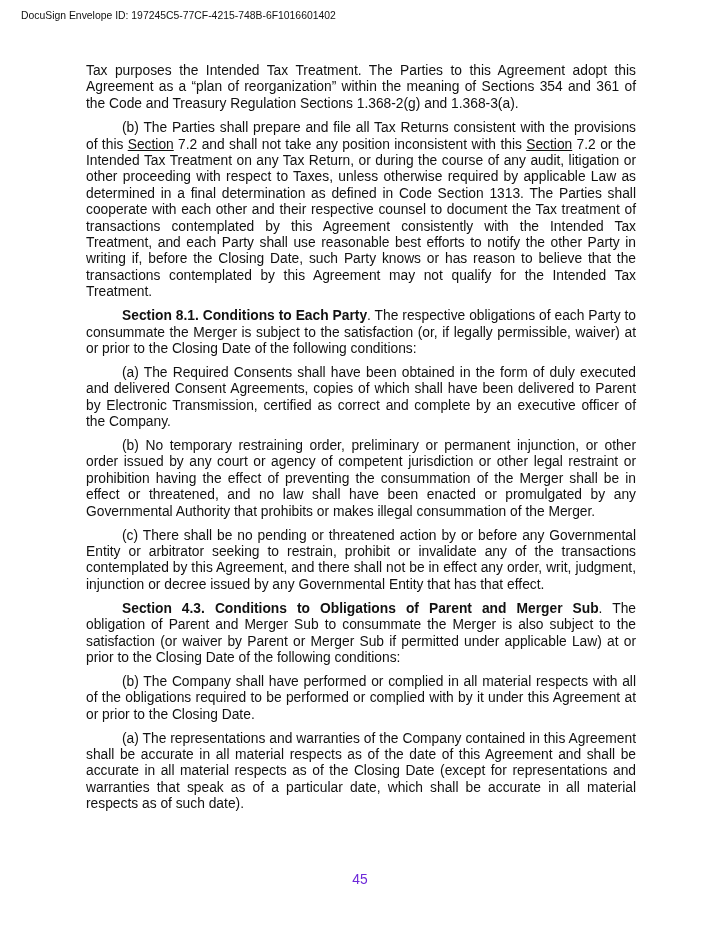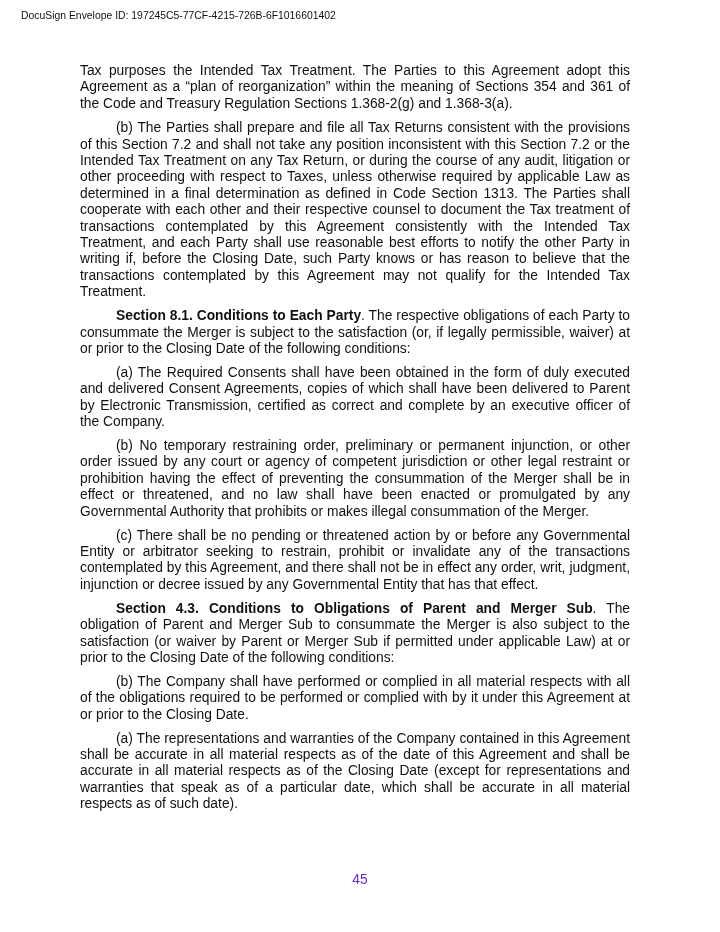--- a/index.html
+++ b/index.html
@@ -1,30 +1,30 @@
 <!DOCTYPE html>
 <html><head>
 <meta charset="utf-8">
 <style>
   html, body { margin: 0; padding: 0; background: #ffffff; }
   body { width: 720px; height: 932px; position: relative; overflow: hidden; color: #111; }
   .envelope { position: absolute; left: 21px; top: 10px; font-family: "Liberation Sans", sans-serif; font-size: 10.4px; color: #111; letter-spacing: 0; }
-  .page { position: absolute; left: 80px; top: 63px; width: 550px; font-family: "Liberation Sans", sans-serif; font-size: 13.8px; line-height: 16.4px; color: #111; }
+  .page { position: absolute; left: 86px; top: 63px; width: 550px; font-family: "Liberation Sans", sans-serif; font-size: 13.8px; line-height: 16.4px; color: #111; }
   p { margin: 0 0 7.5px 0; text-align: justify; text-align-last: left; }
   .indent { text-indent: 36px; }
   .first-cont { margin-bottom: 8px; }
   .heading { text-align: center; font-weight: bold; margin: 0 0 4px 0; text-align-last: center; }
   .sec-title { font-weight: bold; }
-  .u { }
+  .u { text-decoration: underline; }
   .page-number { position: absolute; left: 0; width: 720px; top: 872px; text-align: center; font-family: "Liberation Sans", sans-serif; font-size: 13.8px; color: #6d28d9; }
 </style>
 </head>
 <body>
 
-<div class="envelope">DocuSign Envelope ID: 197245C5-77CF-4215-726B-6F1016601402</div>
+<div class="envelope">DocuSign Envelope ID: 197245C5-77CF-4215-748B-6F1016601402</div>
 
 <div class="page">
   <p class="first-cont">Tax purposes the Intended Tax Treatment. The Parties to this Agreement adopt this Agreement as a “plan of reorganization” within the meaning of Sections 354 and 361 of the Code and Treasury Regulation Sections 1.368-2(g) and 1.368-3(a).</p>
 
   <p class="indent"><span>(b) The Parties shall prepare and file all Tax Returns consistent with the provisions of this </span><span class="u">Section</span><span> 7.2 and shall not take any position inconsistent with this </span><span class="u">Section</span><span> 7.2 or the Intended Tax Treatment on any Tax Return, or during the course of any audit, litigation or other proceeding with respect to Taxes, unless otherwise required by applicable Law as determined in a final determination as defined in Code Section 1313.  The Parties shall cooperate with each other and their respective counsel to document the Tax treatment of transactions contemplated by this Agreement consistently with the Intended Tax Treatment, and each Party shall use reasonable best efforts to notify the other Party in writing if, before the Closing Date, such Party knows or has reason to believe that the transactions contemplated by this Agreement may not qualify for the Intended Tax Treatment.</span></p>
 
 
   <p class="indent"><span class="sec-title">Section 8.1. Conditions to Each Party</span><span>. The respective obligations of each Party to consummate the Merger is subject to the satisfaction (or, if legally permissible, waiver) at or prior to the Closing Date of the following conditions:</span></p>
 
   <p class="indent">(a) The Required Consents shall have been obtained in the form of duly executed and delivered Consent Agreements, copies of which shall have been delivered to Parent by Electronic Transmission, certified as correct and complete by an executive officer of the Company.</p>

